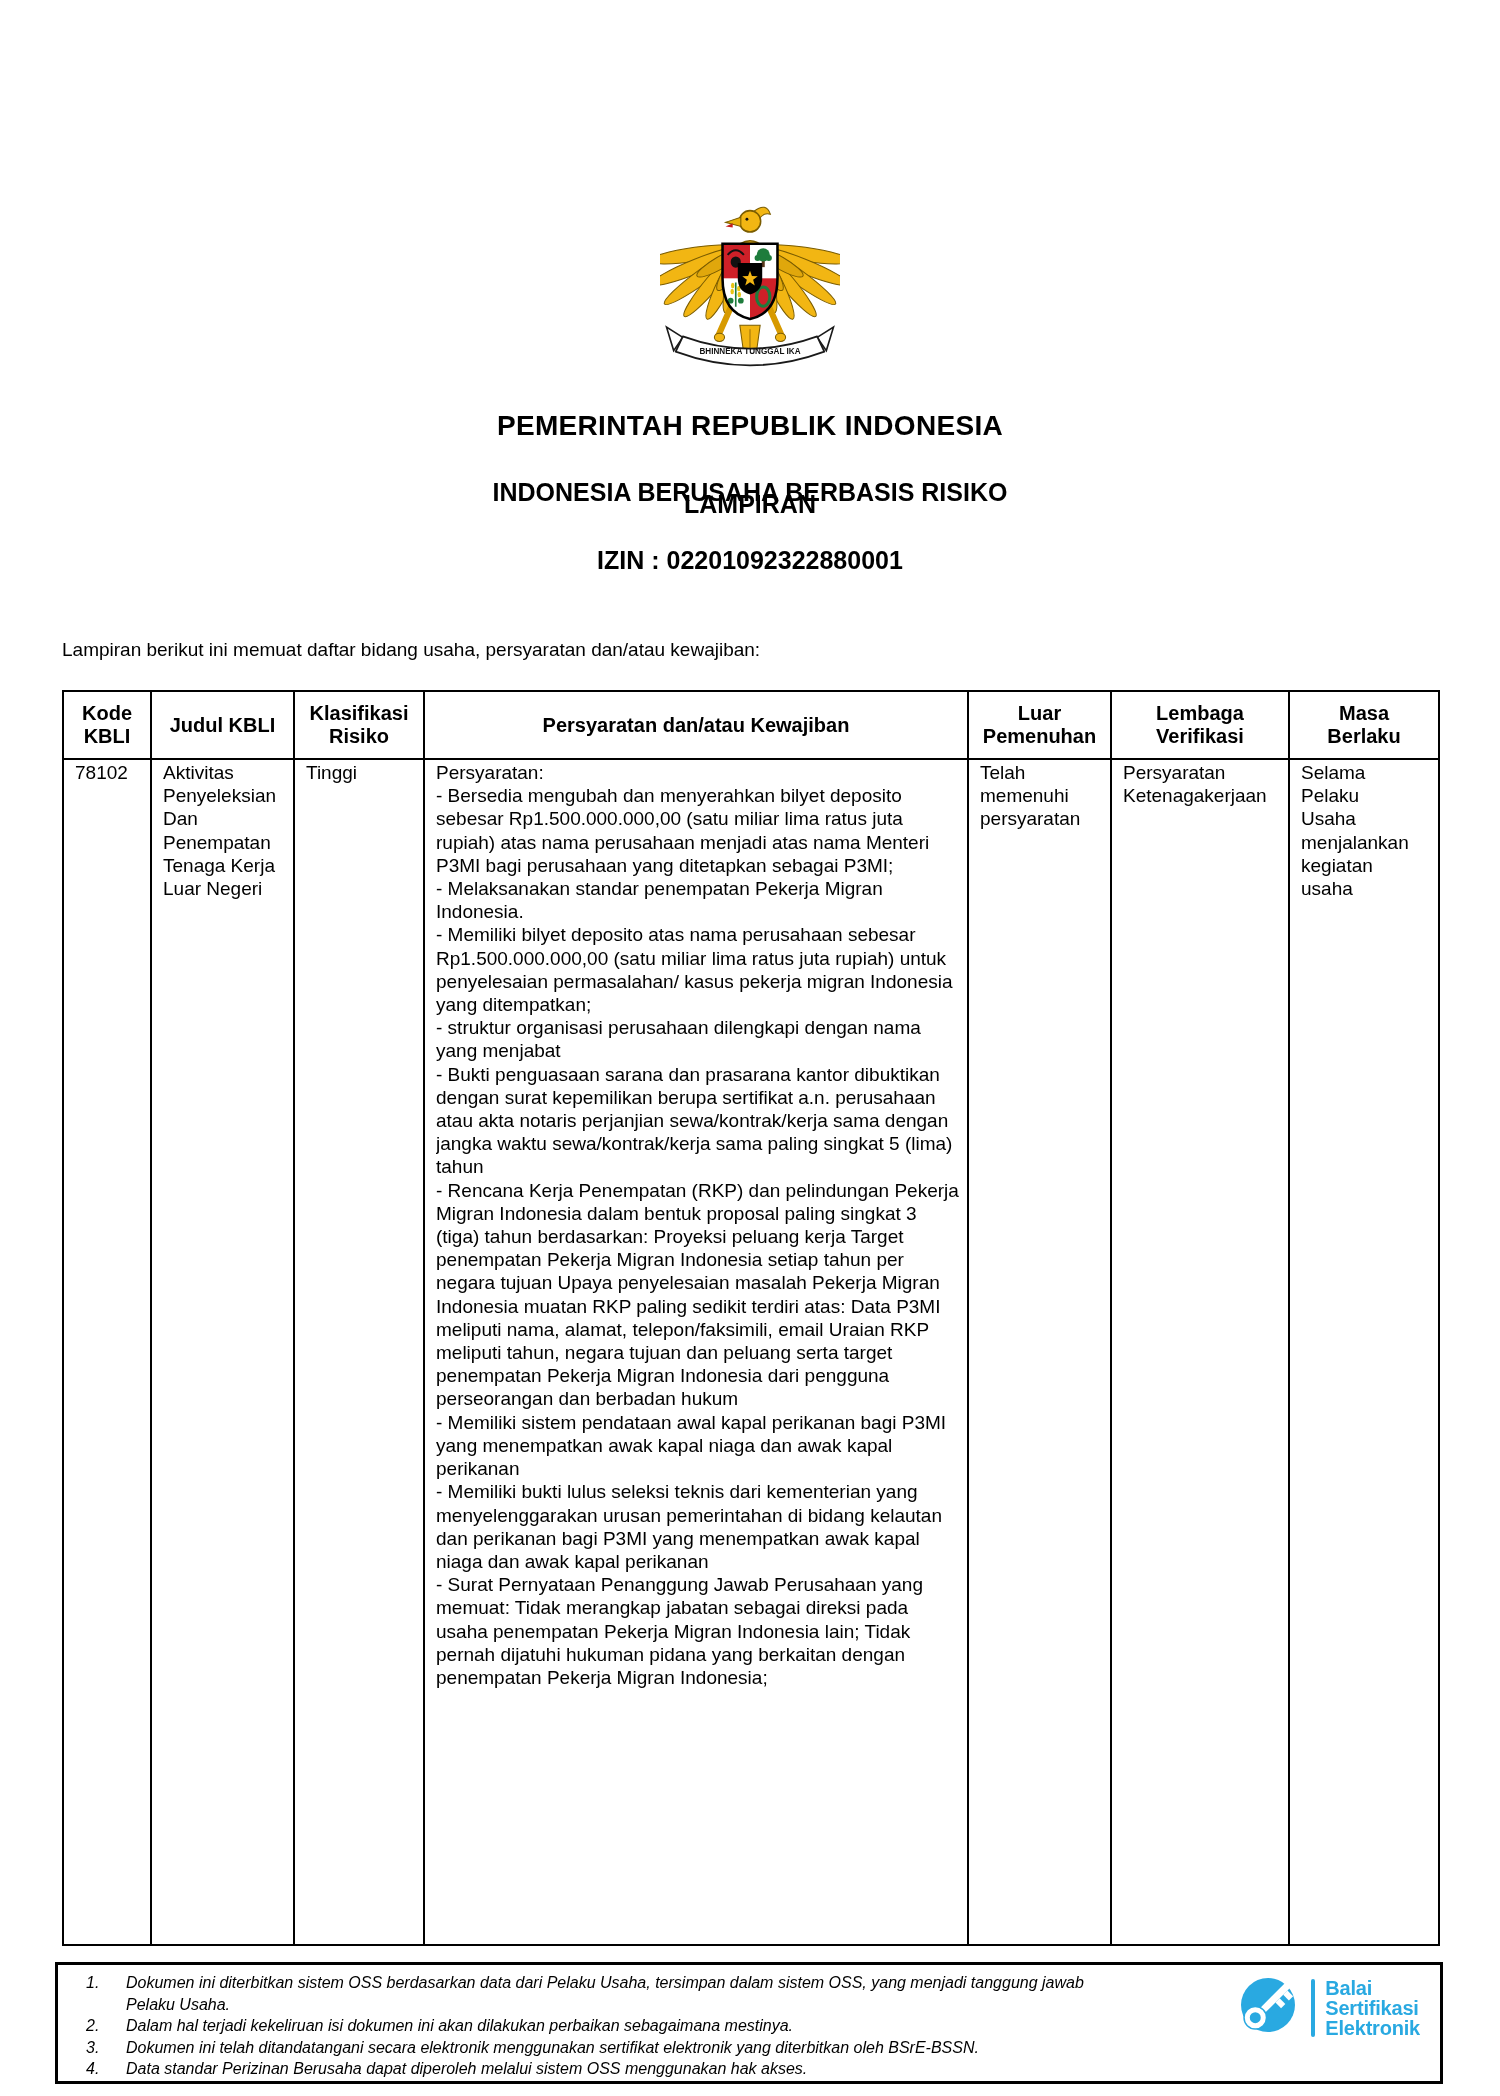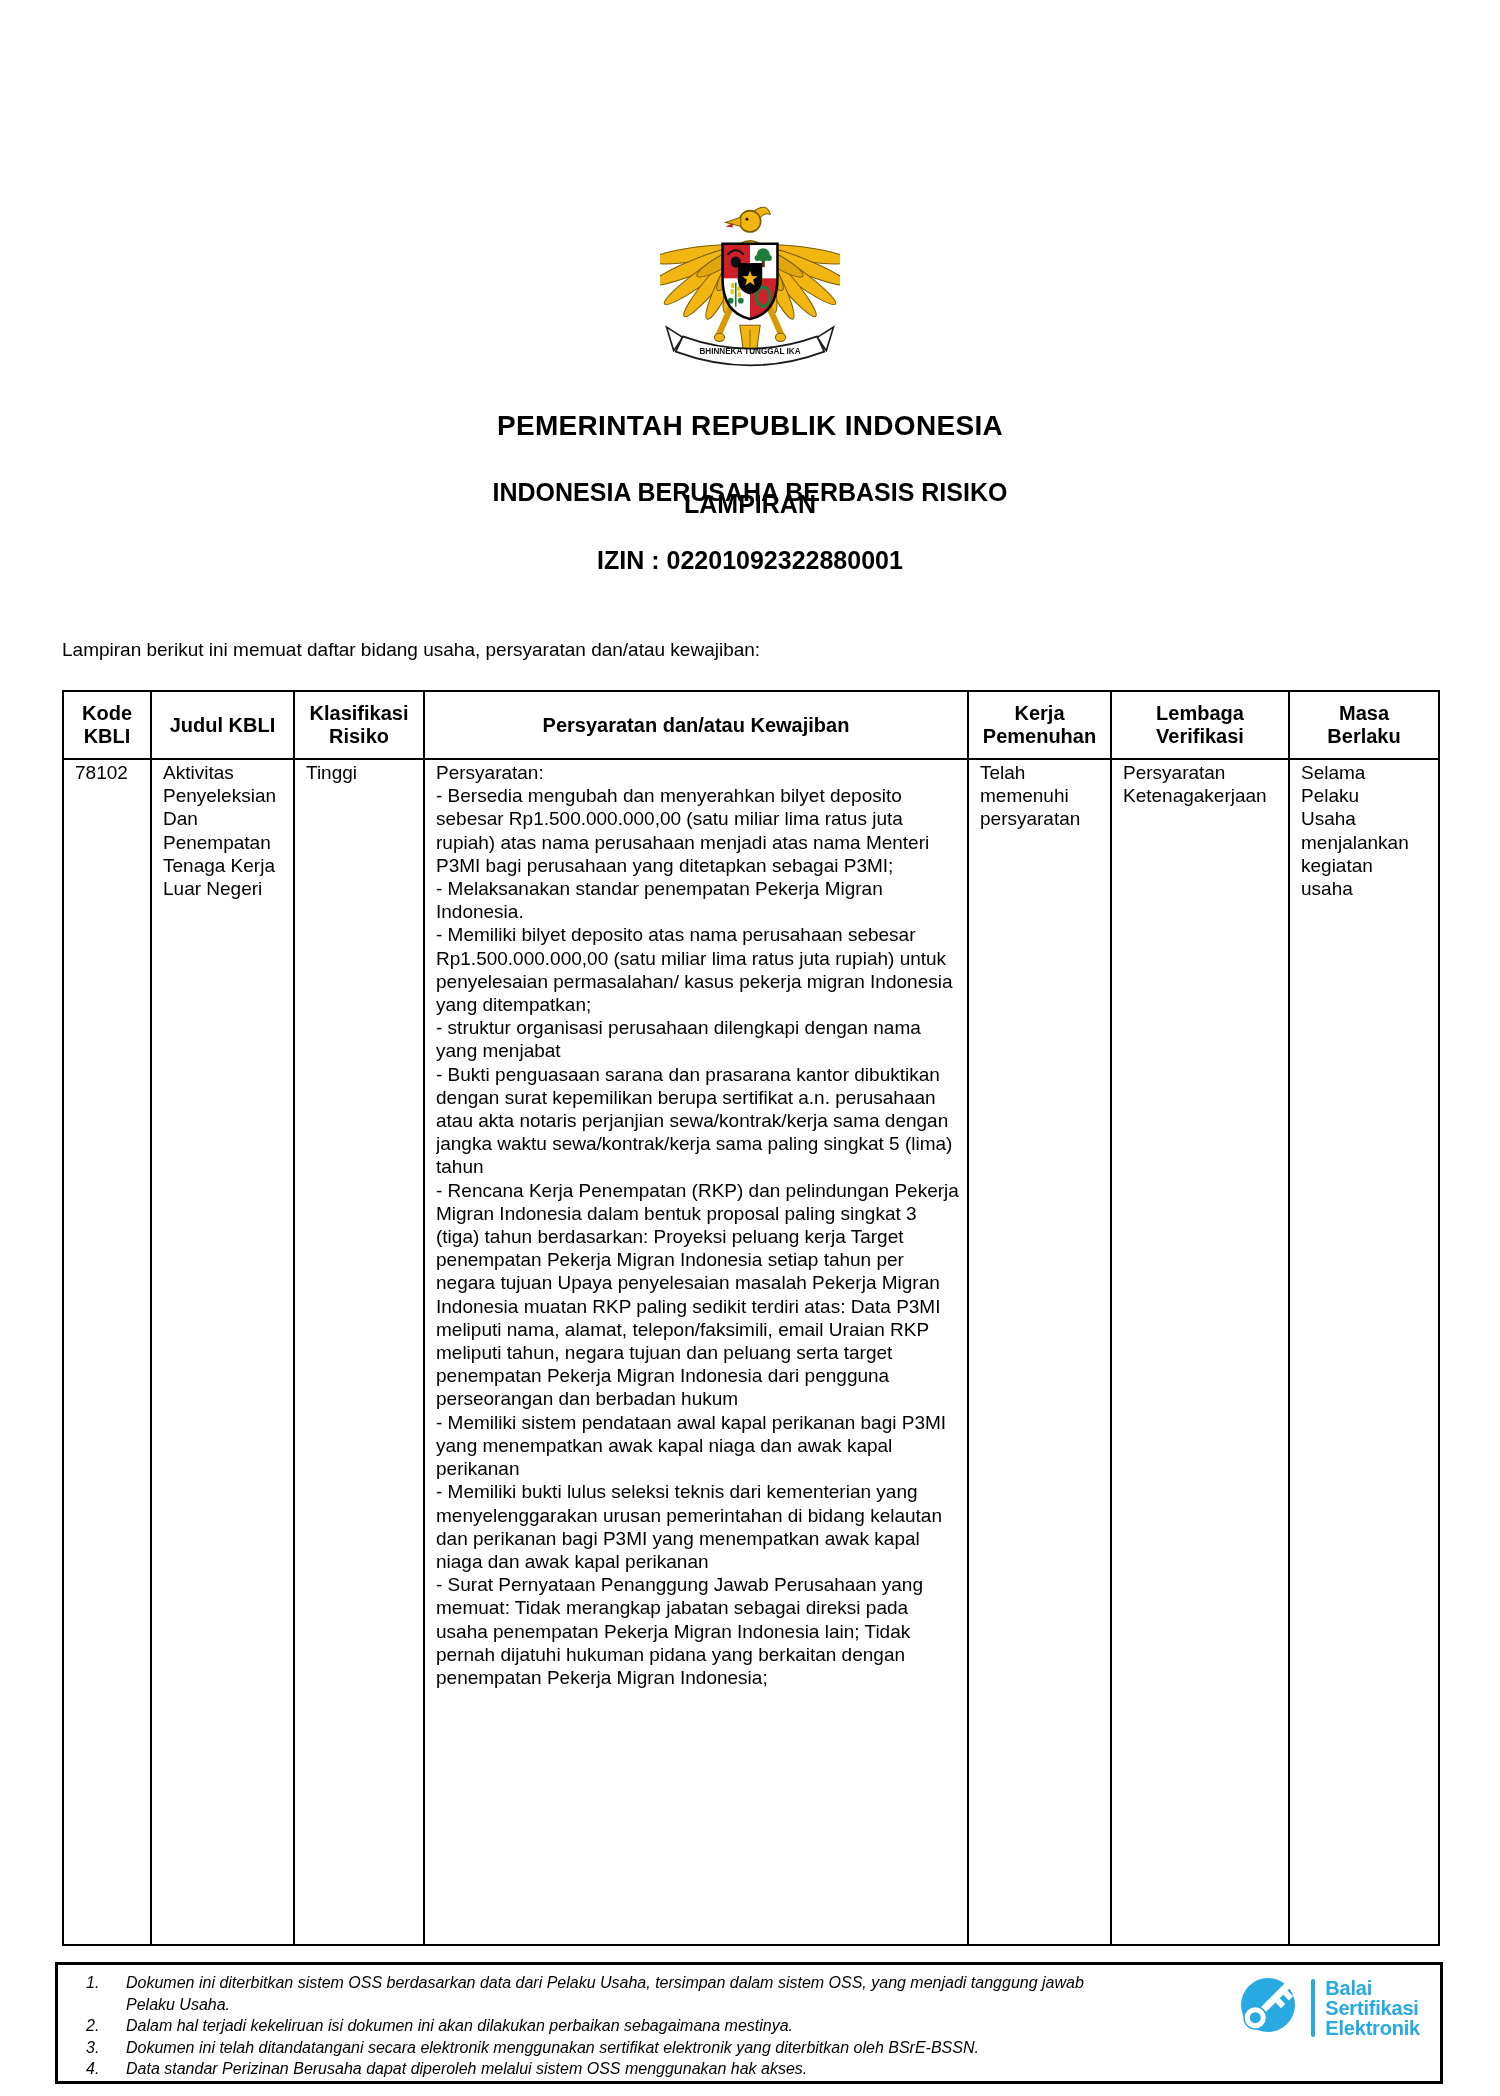--- a/index.html
+++ b/index.html
@@ -145,21 +145,21 @@
       <col style="width:150px">
   </colgroup>
   <thead>
     <tr>
       <th>Kode
 KBLI</th>
       <th>Judul KBLI</th>
       <th>Klasifikasi
 Risiko</th>
       <th>Persyaratan dan/atau Kewajiban</th>
-      <th>Kerja
+      <th>Luar
 Pemenuhan</th>
       <th>Lembaga
 Verifikasi</th>
       <th>Masa
 Berlaku</th>
     </tr>
   </thead>
   <tbody>
     <tr style="height:1186px">
       <td class="pre">78102</td>

